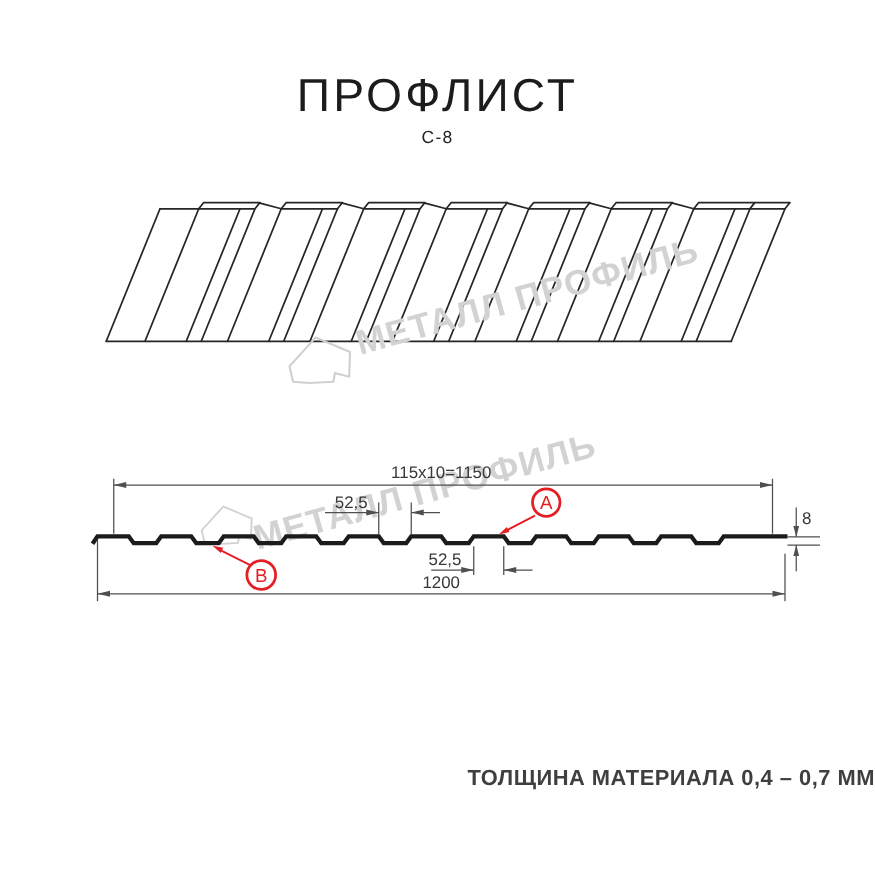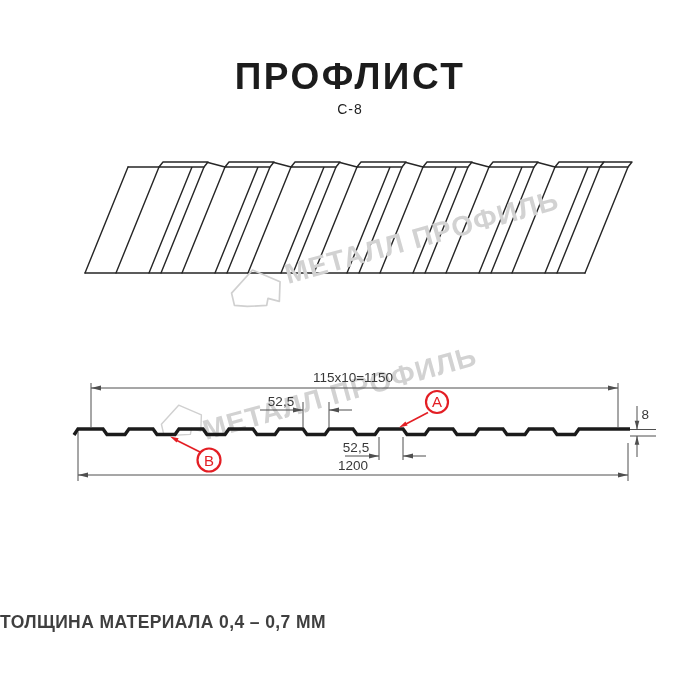--- a/index.html
+++ b/index.html
@@ -1,22 +1,22 @@
 <!DOCTYPE html>
 <html><head>
 <meta charset="utf-8">
 <style>
   html,body{margin:0;padding:0;}
   body{width:700px;height:700px;background:#ffffff;font-family:"Liberation Sans",sans-serif;overflow:hidden;}
   .stage{position:relative;width:700px;height:700px;background:#fff;}
   .page-title{position:absolute;top:56px;left:0;width:700px;text-align:center;
-    font-size:37px;font-weight:700;letter-spacing:2.5px;color:#1c1c1c;}
+    font-size:37px;font-weight:400;letter-spacing:2.5px;color:#1c1c1c;}
   .page-subtitle{position:absolute;top:101px;left:0;width:700px;text-align:center;
     font-size:14px;font-weight:500;letter-spacing:1px;color:#222;}
-  .footer-note{position:absolute;top:612px;left:0;width:700px;text-align:left;
+  .footer-note{position:absolute;top:612px;left:0;width:700px;text-align:right;
     font-size:17.5px;font-weight:700;letter-spacing:0.4px;color:#3f3f3f;}
   svg{position:absolute;top:0;left:0;}
   .sheet3d{stroke:#262626;stroke-width:1.4;fill:none;stroke-linejoin:round;stroke-linecap:round;}
   .sheet3d-cap{stroke:#262626;stroke-width:1.4;fill:#ffffff;stroke-linejoin:round;}
   .wm-text{font-size:28px;font-weight:700;letter-spacing:1px;fill:#d2d2d2;}
   .wm-logo{stroke:#d0d0d0;stroke-width:3;fill:none;stroke-linejoin:round;}
   .profile-line{stroke:#1b1b1b;stroke-width:3.4;fill:none;stroke-linejoin:miter;}
   .dim{stroke:#4f4f4f;stroke-width:1;fill:none;}
   .dim-head{fill:#4f4f4f;stroke:none;}
   .dim-text{font-size:13.5px;fill:#383838;}

